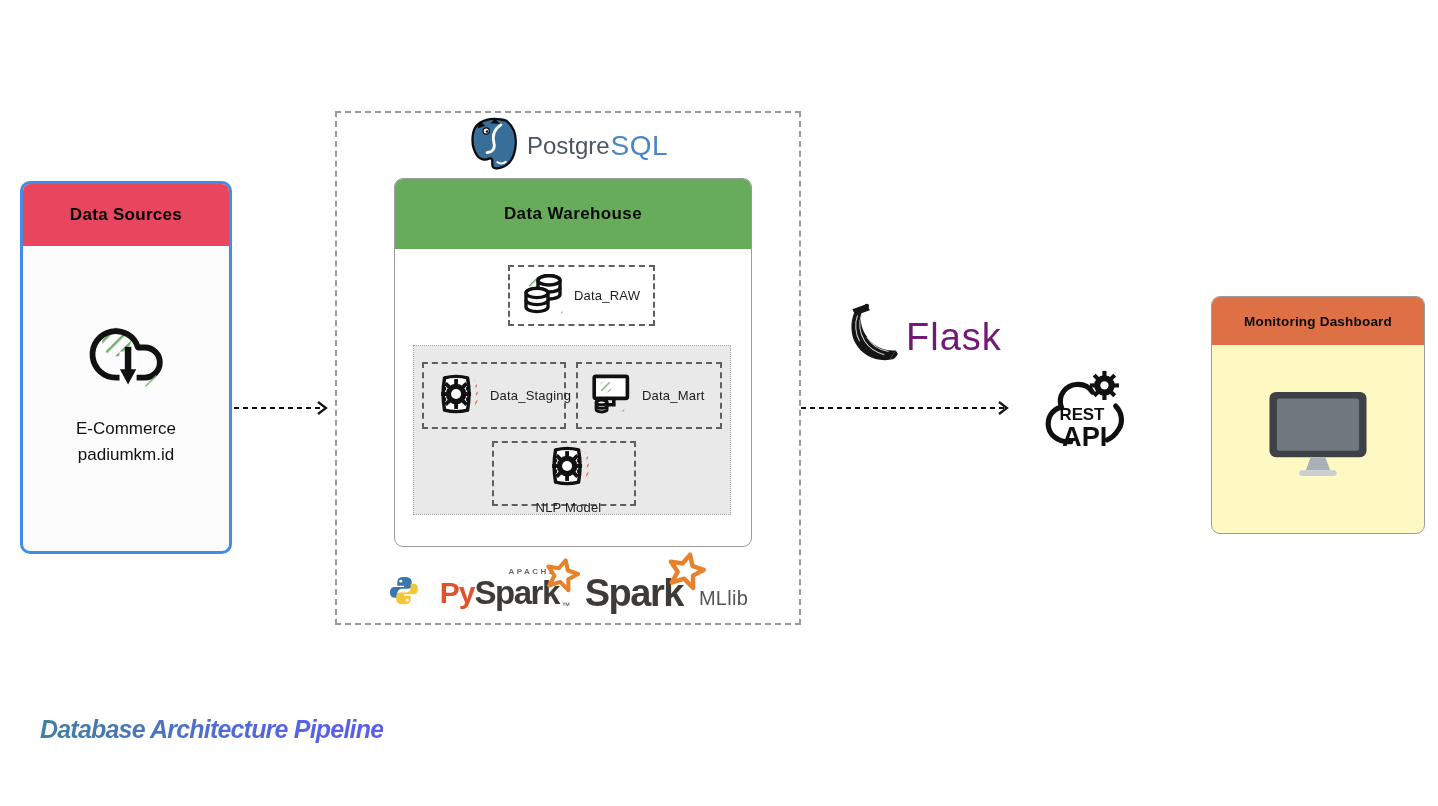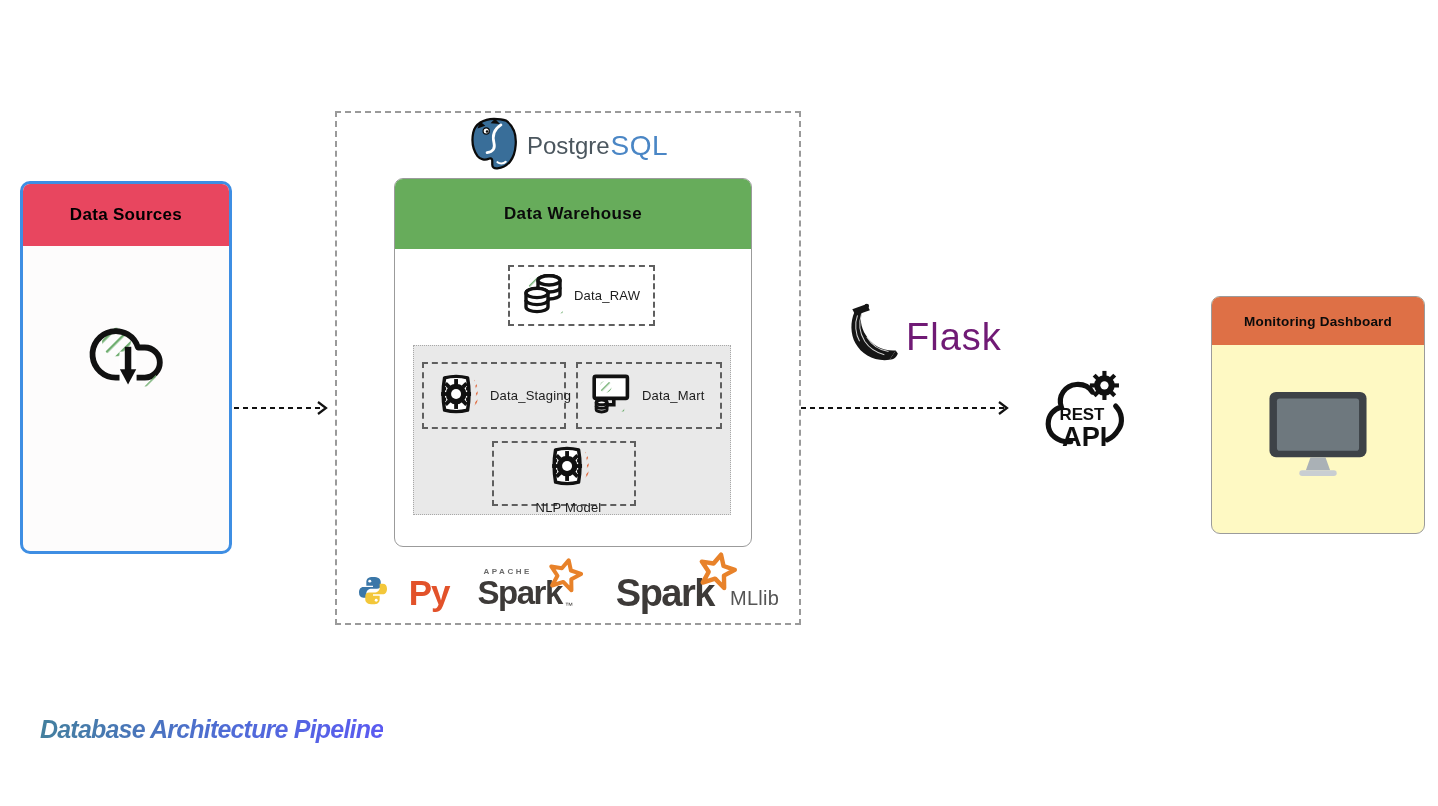--- a/index.html
+++ b/index.html
@@ -56,27 +56,27 @@
   }
   .staging-item { left:8px;   top:16px; width:144px; height:67px; }
   .mart-item    { left:162px; top:16px; width:146px; height:67px; }
   .nlp-item     { left:78px;  top:95px; width:144px; height:65px;flex-direction:column; }
 
   .spark-row {
     position:absolute; left:0; top:448px; width:100%; height:64px;
     display:flex; align-items:center; justify-content:center; gap:26px;
   }
   .pyspark-logo { display:flex; align-items:center; }
-  .py-text { font-size:35px; font-weight:700; color:#E2522A; margin-left:20px; letter-spacing:-1px; }
+  .py-text { font-size:30px; font-weight:700; color:#E2522A; margin-left:20px; letter-spacing:-1px; }
   .spark-wrap { position:relative; display:inline-block; }
   .apache-text {
     position:absolute; top:-7px; left:34px; font-size:8px; font-weight:700;
     color:#6a6a6a; letter-spacing:2.5px;
   }
-  .spark-word { font-size:33px; font-weight:800; color:#3d3a38; letter-spacing:-1.5px;margin-left:28px; }
+  .spark-word { font-size:33px; font-weight:800; color:#3d3a38; letter-spacing:-1.5px; }
   .spark-word.big { font-size:38px; }
   .star-badge { position:absolute; }
   .tm-text { position:absolute; right:-11px; bottom:2px; font-size:8px; color:#3d3a38; }
   .sparkml-logo { display:flex; align-items:flex-end; gap:16px; }
   .mllib-text { font-size:20px; color:#555; padding-bottom:5px; letter-spacing:.3px; }
 
   
   .flask-logo { position:absolute; left:842px; top:300px; display:flex; align-items:center; gap:2px; }
   .flask-text {
     font-family:Liberation Sans, sans-serif; font-size:38px; color:#701a75;
@@ -126,20 +126,24 @@
       <span>
         <svg width="82" height="82" viewBox="0 0 24 24">
           <circle cx="9.2" cy="8.2" r="4.2" fill="url(#hatchG)"></circle>
           <path d="M17.5 18.6H9a6.8 6.8 0 1 1 6.5-8.8h2a4.4 4.4 0 1 1 0 8.8Z" fill="none" stroke="#111" stroke-width="1.7" stroke-linejoin="round"></path>
           <line x1="12.6" y1="11" x2="12.6" y2="20" stroke="#fff" stroke-width="5"></line>
           <line x1="12.6" y1="9.6" x2="12.6" y2="16.6" stroke="#111" stroke-width="1.9"></line>
           <path d="M10.2 16.2 L12.6 20.6 L15 16.2 Z" fill="#111"></path>
           <path d="M20.8 21.2 h-3.4 l3.4-3.4 Z" fill="url(#hatchG)"></path>
         </svg>
       </span>
+      <div class="src-label">
+        <div>E-Commerce</div>
+        <div>padiumkm.id</div>
+      </div>
     </div>
   </div>
 
   <div class="flow-arrow" style="left:234px; top:399px;">
     <svg width="100" height="18">
         <line x1="0" y1="9" x2="90" y2="9" stroke="#111" stroke-width="2.2" stroke-dasharray="5 4"></line>
         <polyline points="84,3 92,9 84,15" fill="none" stroke="#111" stroke-width="2.2"></polyline>
       </svg>
   </div>
 

